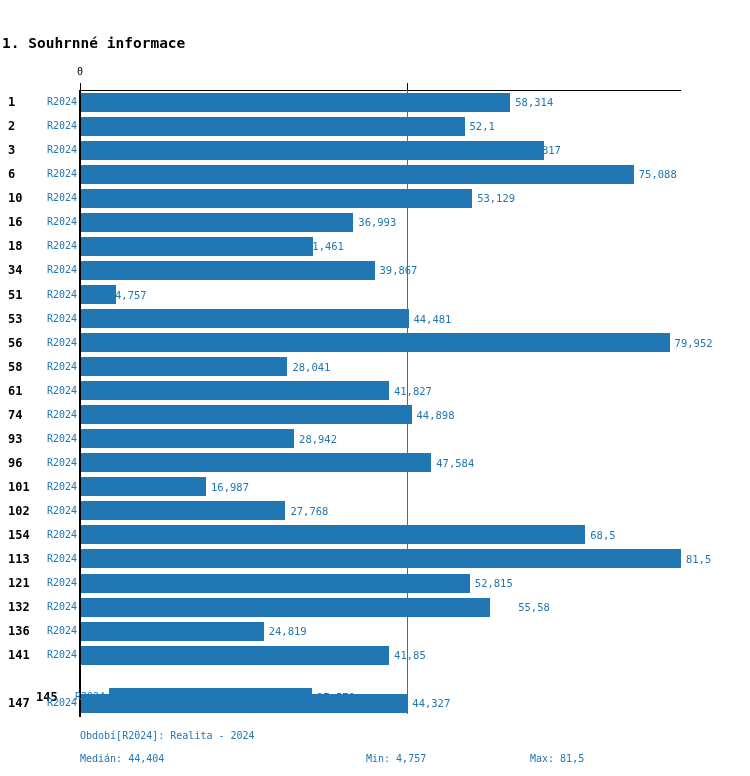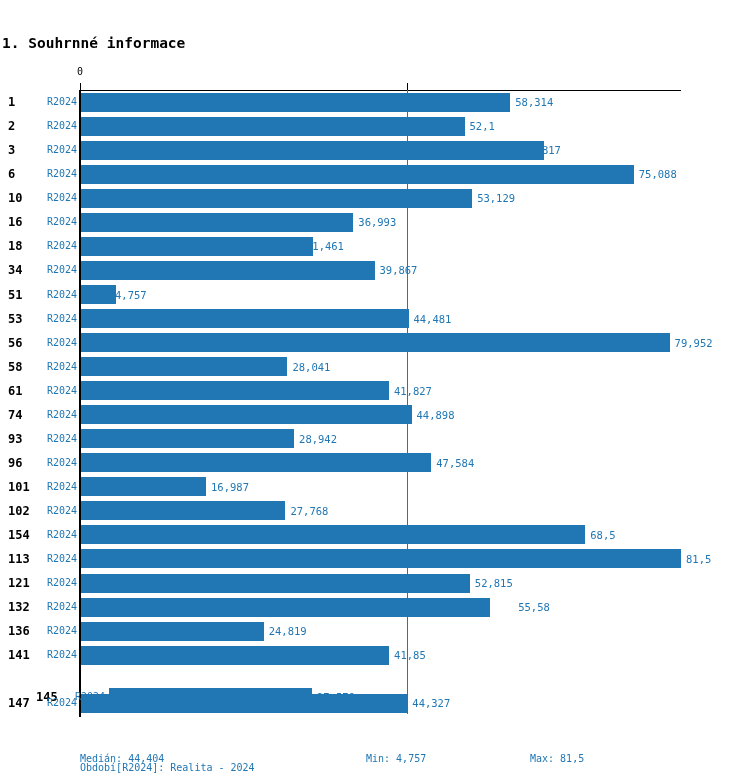--- a/index.html
+++ b/index.html
@@ -33,21 +33,21 @@
     position: absolute; left: 8px; top: 0; line-height: 24px;
     font-size: 12px; font-weight: bold; color: #000000;
   }
   .ser {
     position: absolute; left: 0; top: 0; width: 77px; text-align: right;
     line-height: 24px; font-size: 10px;
   }
   .bar { position: absolute; left: 81px; top: 2.5px; height: 19px; }
   .val { position: absolute; top: 0; line-height: 24px; font-size: 10.5px; white-space: nowrap; }
   .footer-item { position: absolute; font-size: 10px; white-space: nowrap; }
-  .f-period { left: 80px; top: 730px; margin-top: 32px; }
+  .f-period { left: 80px; top: 730px; }
   .f-median { left: 80px; top: 753px; }
   .f-min    { left: 330px; top: 753px; }
   .f-max    { left: 530px; top: 753px; }
 </style>
 </head>
 <body>
 
 <div class="page">
   <div class="title1">1. Souhrnné informace</div>
 

